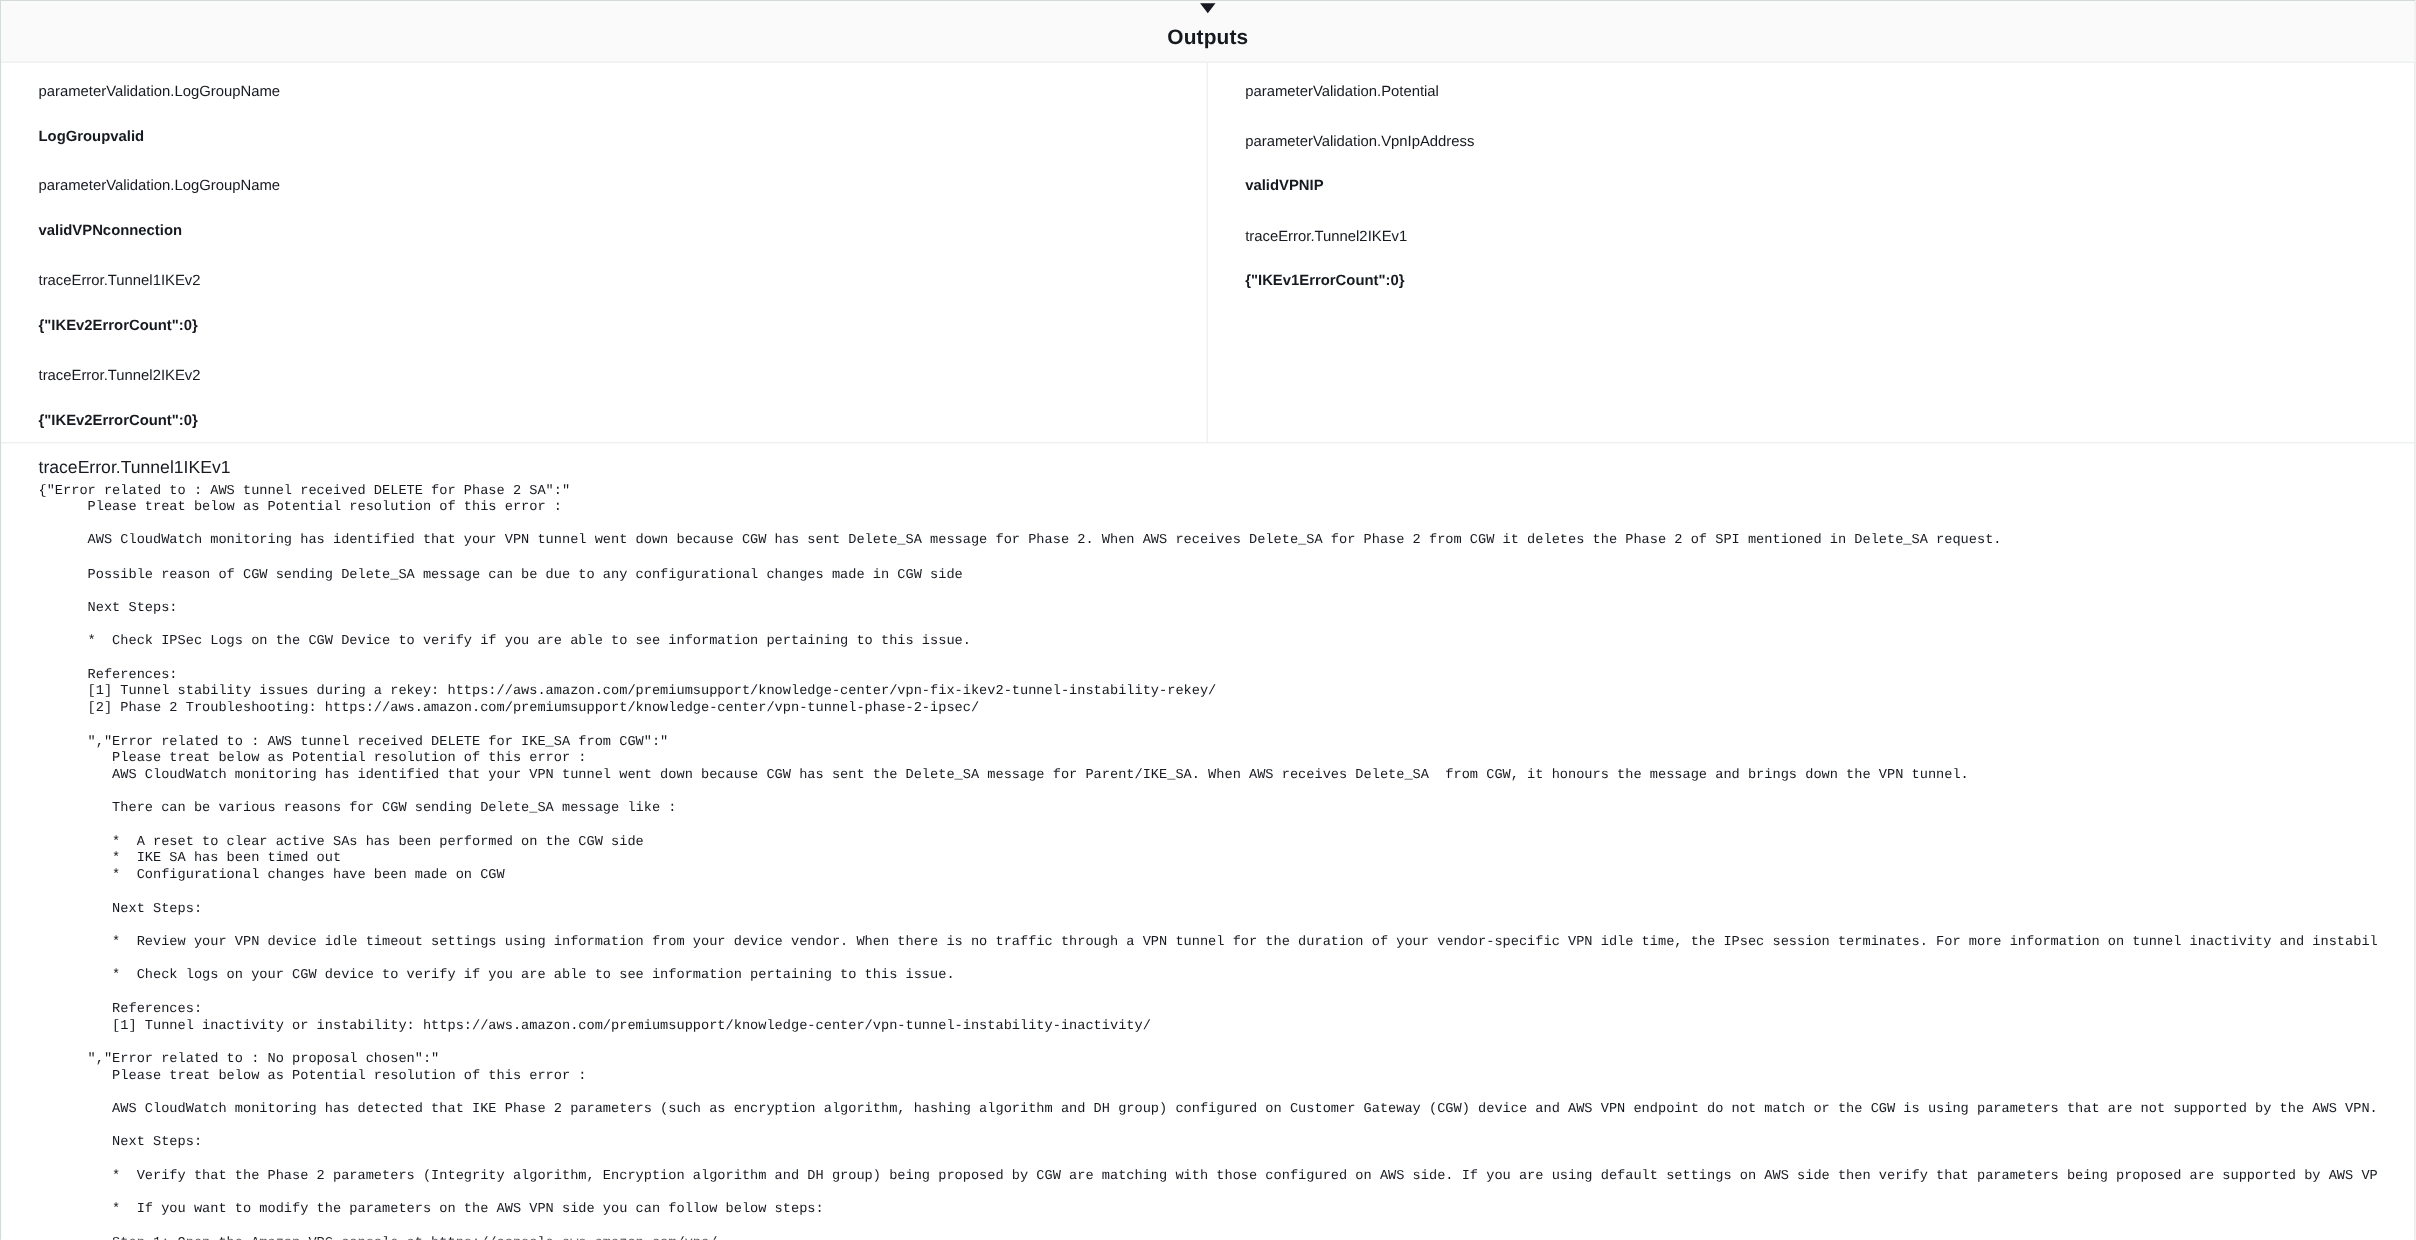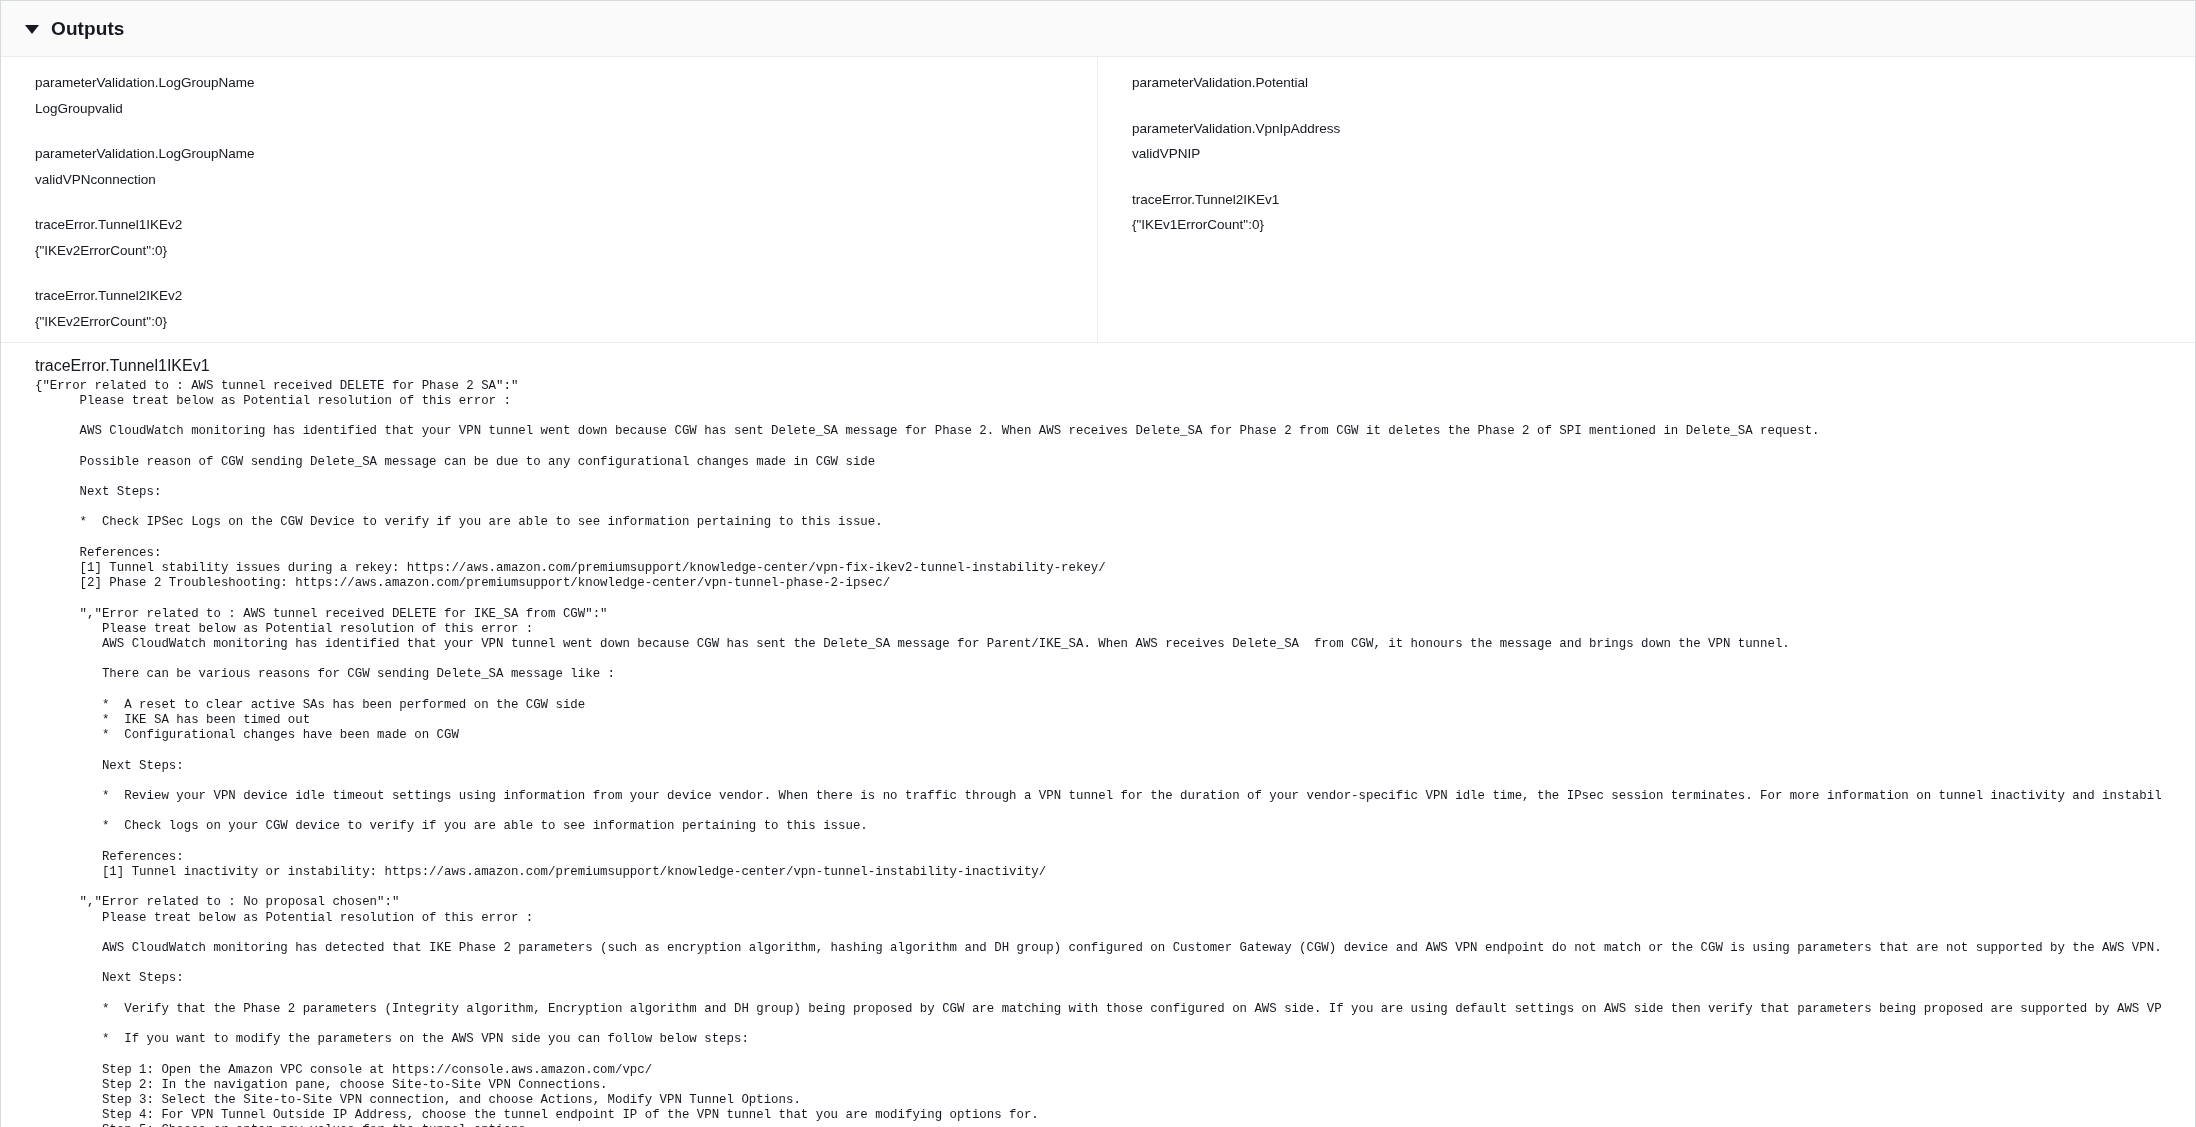--- a/index.html
+++ b/index.html
@@ -23,20 +23,21 @@
   }
 
   .panel-header {
     height: 56px;
     background: #fafafa;
     border-bottom: 1px solid #e9ebed;
     display: flex;
     align-items: center;
     padding: 0 24px;
     gap: 12px;
+    flex-direction: column;
   }
   .caret {
     width: 0; height: 0;
     border-left: 7px solid transparent;
     border-right: 7px solid transparent;
     border-top: 9px solid #16191f;
     margin-top: 2px;
   }
   .panel-title {
     font-size: 19px;
@@ -65,21 +66,22 @@
   }
   .kv-key {
     font-size: 13.5px;
     color: #16191f;
     line-height: 1.45;
   }
   .kv-val {
     font-size: 13.5px;
     color: #16191f;
     line-height: 1.45;
-    margin-top: 6px;
+    margin-top: 21px;
+    font-weight: bold;
   }
 
   .divider-row {
     border-bottom: 1px solid #e9ebed;
     width: 100%;
     height: 0;
   }
 
   .trace-block {
     padding: 14px 34px 0 34px;

